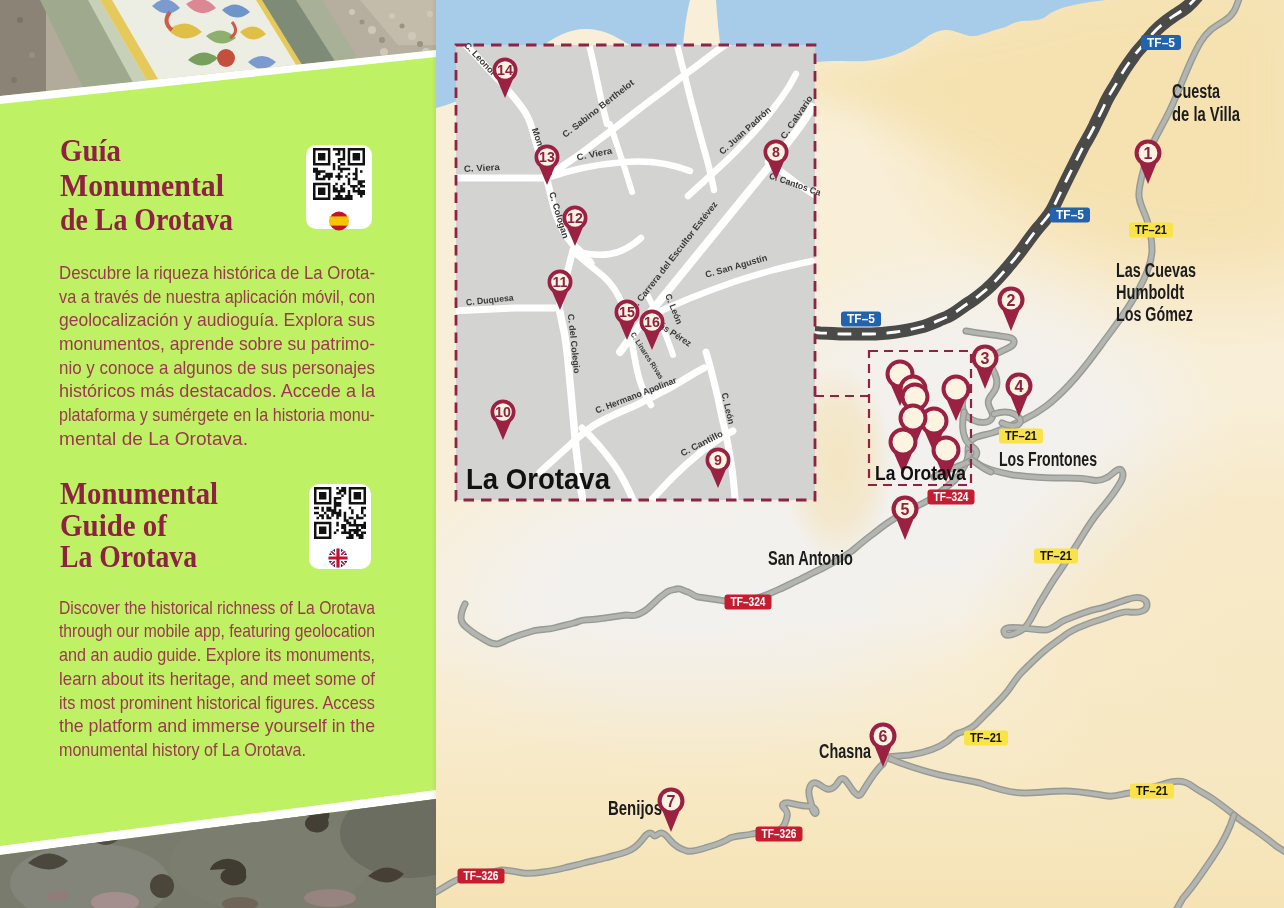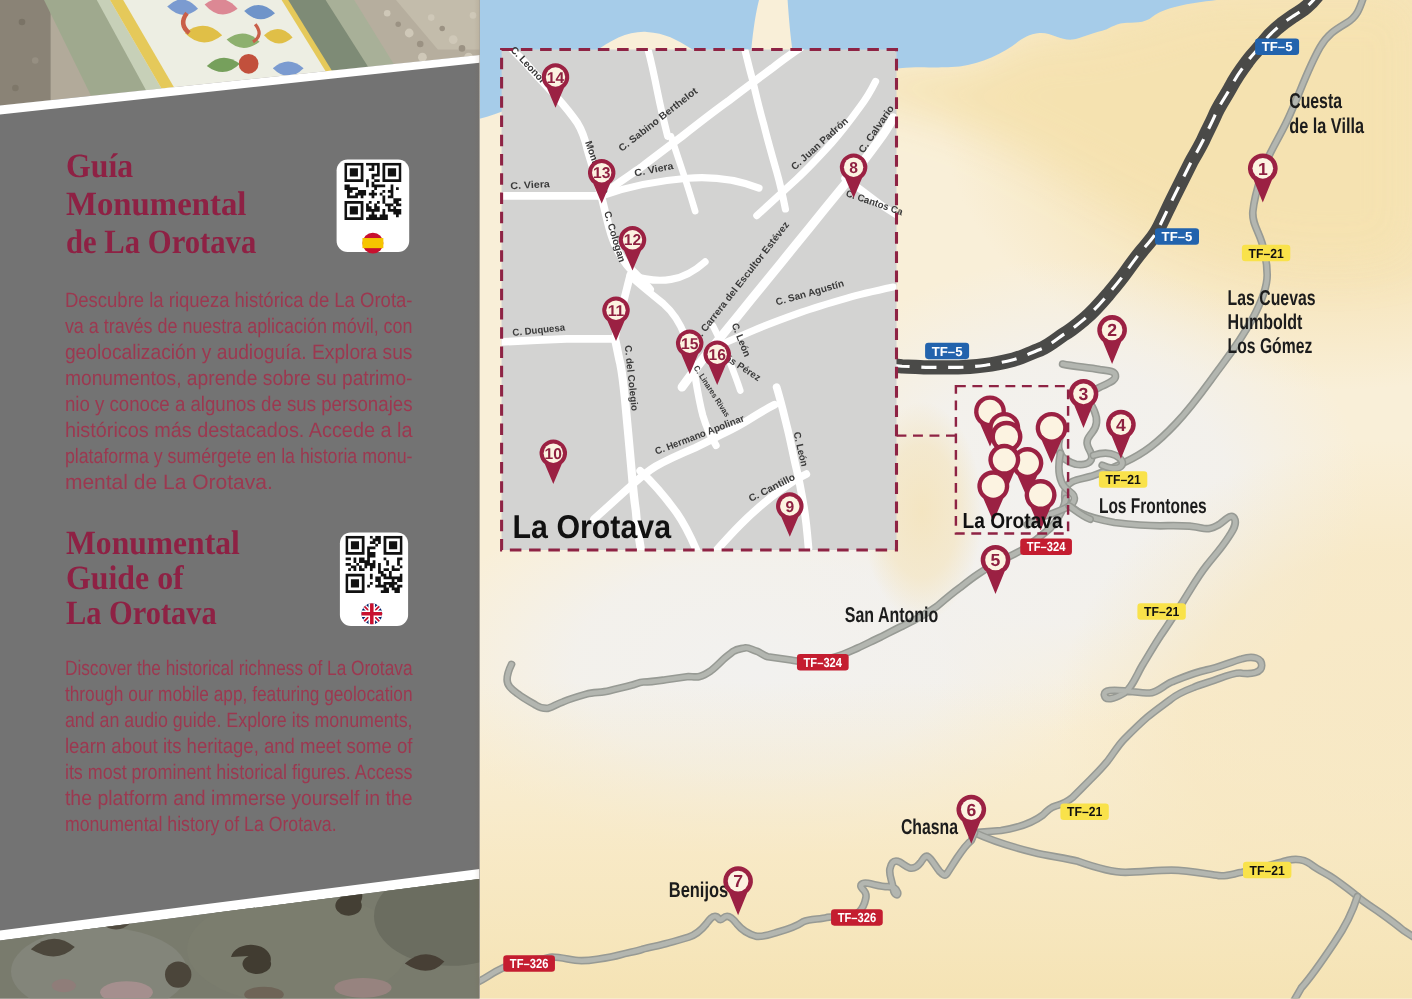--- a/index.html
+++ b/index.html
@@ -230,21 +230,21 @@
       <path d="M896.7 519.6 A13.5 13.5 0 1 1 913.3 519.6 L905 540 Z" fill="#9b2143"></path>
       <circle cx="905" cy="509" r="9.4" fill="#fcf3e1"></circle>
       <text x="905" y="514.8" font-family="Liberation Sans, sans-serif" font-size="16" font-weight="bold" fill="#8e2040" text-anchor="middle">5</text>
       <path d="M874.7 746.6 A13.5 13.5 0 1 1 891.3 746.6 L883 767 Z" fill="#9b2143"></path>
       <circle cx="883" cy="736" r="9.4" fill="#fcf3e1"></circle>
       <text x="883" y="741.8" font-family="Liberation Sans, sans-serif" font-size="16" font-weight="bold" fill="#8e2040" text-anchor="middle">6</text>
       <path d="M662.7 811.6 A13.5 13.5 0 1 1 679.3 811.6 L671 832 Z" fill="#9b2143"></path>
       <circle cx="671" cy="801" r="9.4" fill="#fcf3e1"></circle>
       <text x="671" y="806.8" font-family="Liberation Sans, sans-serif" font-size="16" font-weight="bold" fill="#8e2040" text-anchor="middle">7</text>
     </svg>
-<div style="position:absolute;left:0;top:0;width:436px;height:908px;background:#737373;overflow:hidden">
+<div style="position:absolute;left:0;top:0;width:436px;height:908px;background:#bef264;overflow:hidden">
 <svg style="position:absolute;left:0;top:0" width="436" height="110" viewBox="0 0 436 110" preserveAspectRatio="none">
 <defs>
           <clipPath id="ptop">
             <polygon points="0,0 436,0 436,50 0,96"></polygon>
           </clipPath>
         </defs>
 <g clip-path="url(#ptop)">
 <rect width="436" height="110" fill="#b2aa9a"></rect>
 <rect x="0" y="0" width="46" height="110" fill="#8a8376"></rect>
 <circle cx="20" cy="20" r="3" fill="#7a7366"></circle>

